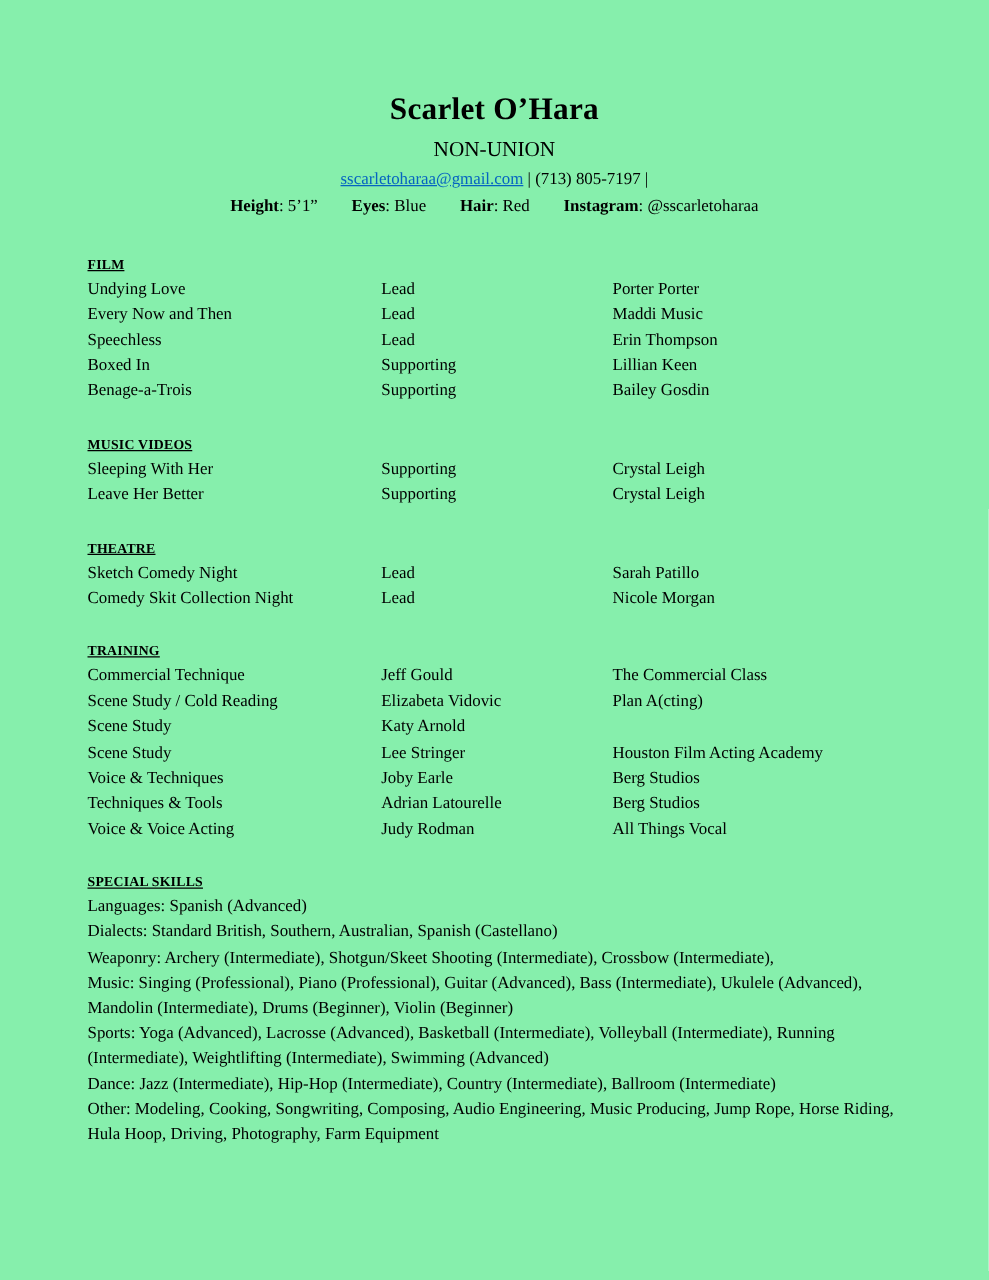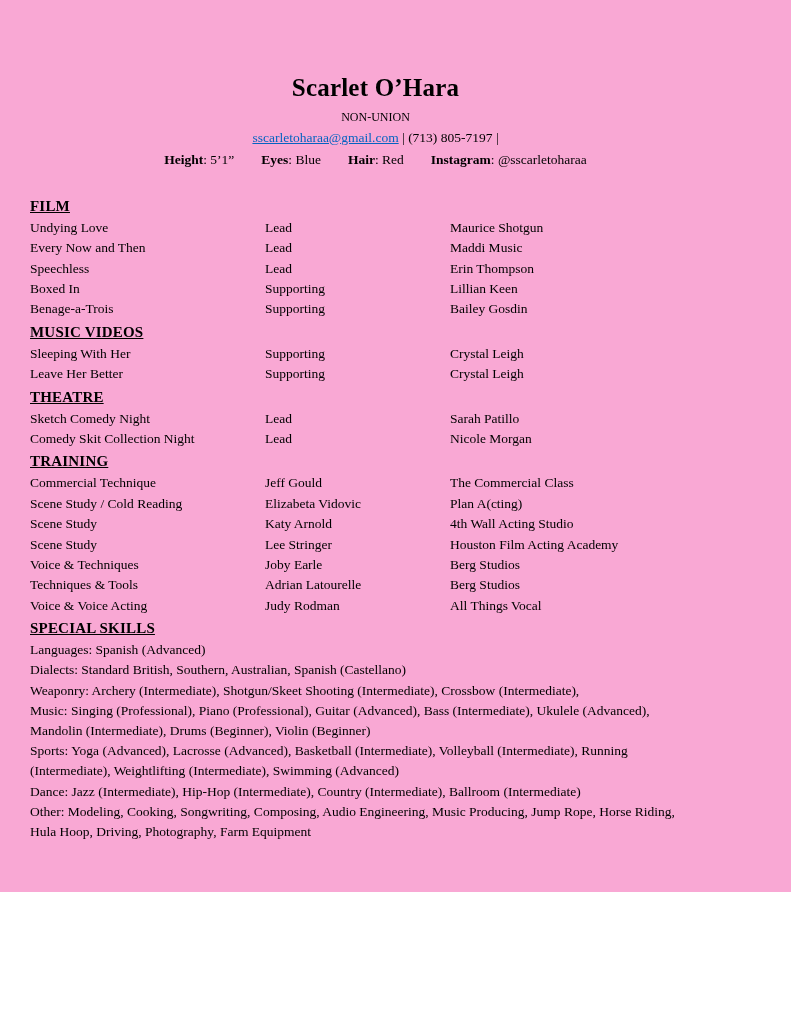--- a/index.html
+++ b/index.html
@@ -6,60 +6,60 @@
   html, body { background: #ffffff; }
   body {
     width: 791px;
     height: 1024px;
     font-family: "Liberation Serif", "DejaVu Serif", serif;
     color: #000000;
     overflow: hidden;
   }
   .page {
     width: 791px;
-    height: 892px;
-    background: #f9a8d4;
-    padding: 74px 70px 0 30px;
+    height: 1024px;
+    background: #86efac;
+    padding: 74px 70px 0 70px;
   }
   
   .resume-header { text-align: center; }
   .name {
     font-size: 25px;
     font-weight: bold;
     line-height: 1.15;
     letter-spacing: 0.2px;
   }
   .union-status {
     margin-top: 7px;
-    font-size: 12px;
+    font-size: 17px;
   }
   .contact-line {
     margin-top: 5px;
     font-size: 13.5px;
   }
   .email-link {
     color: #0563C1;
     text-decoration: underline;
     cursor: pointer;
   }
   .stats-line {
     margin-top: 6px;
     font-size: 13.5px;
     display: flex;
     justify-content: center;
     gap: 27px;
     white-space: nowrap;
   }
   .stat-label { font-weight: bold; }
   
-  .section { margin-top: 3px; }
+  .section { margin-top: 23px; }
   .section.first { margin-top: 29px; }
   .section-title {
     display: inline-block;
-    font-size: 15px;
+    font-size: 11px;
     font-weight: bold;
     text-decoration: underline;
     letter-spacing: 0.2px;
     margin-bottom: 3px;
   }
   .credit-row {
     display: grid;
     grid-template-columns: 235px 185px 1fr;
     font-size: 13.5px;
     line-height: 20.4px;
@@ -88,21 +88,21 @@
       <span><span class="stat-label">Hair</span><span>: Red</span></span>
       <span><span class="stat-label">Instagram</span><span>: @sscarletoharaa</span></span>
     </div>
   </div>
 
   <div class="section first">
     <div class="section-title">FILM</div>
     <div class="credit-row">
       <span>Undying Love</span>
       <span>Lead</span>
-      <span>Maurice Shotgun</span>
+      <span>Porter Porter</span>
     </div>
     <div class="credit-row">
       <span>Every Now and Then</span>
       <span>Lead</span>
       <span>Maddi Music</span>
     </div>
     <div class="credit-row">
       <span>Speechless</span>
       <span>Lead</span>
       <span>Erin Thompson</span>
@@ -155,21 +155,20 @@
       <span>The Commercial Class</span>
     </div>
     <div class="credit-row">
       <span>Scene Study / Cold Reading</span>
       <span>Elizabeta Vidovic</span>
       <span>Plan A(cting)</span>
     </div>
     <div class="credit-row">
       <span>Scene Study</span>
       <span>Katy Arnold</span>
-      <span>4th Wall  Acting Studio</span>
     </div>
     <div class="credit-row">
       <span>Scene Study</span>
       <span>Lee Stringer</span>
       <span>Houston Film Acting Academy</span>
     </div>
     <div class="credit-row">
       <span>Voice &amp; Techniques</span>
       <span>Joby Earle</span>
       <span>Berg Studios</span>

